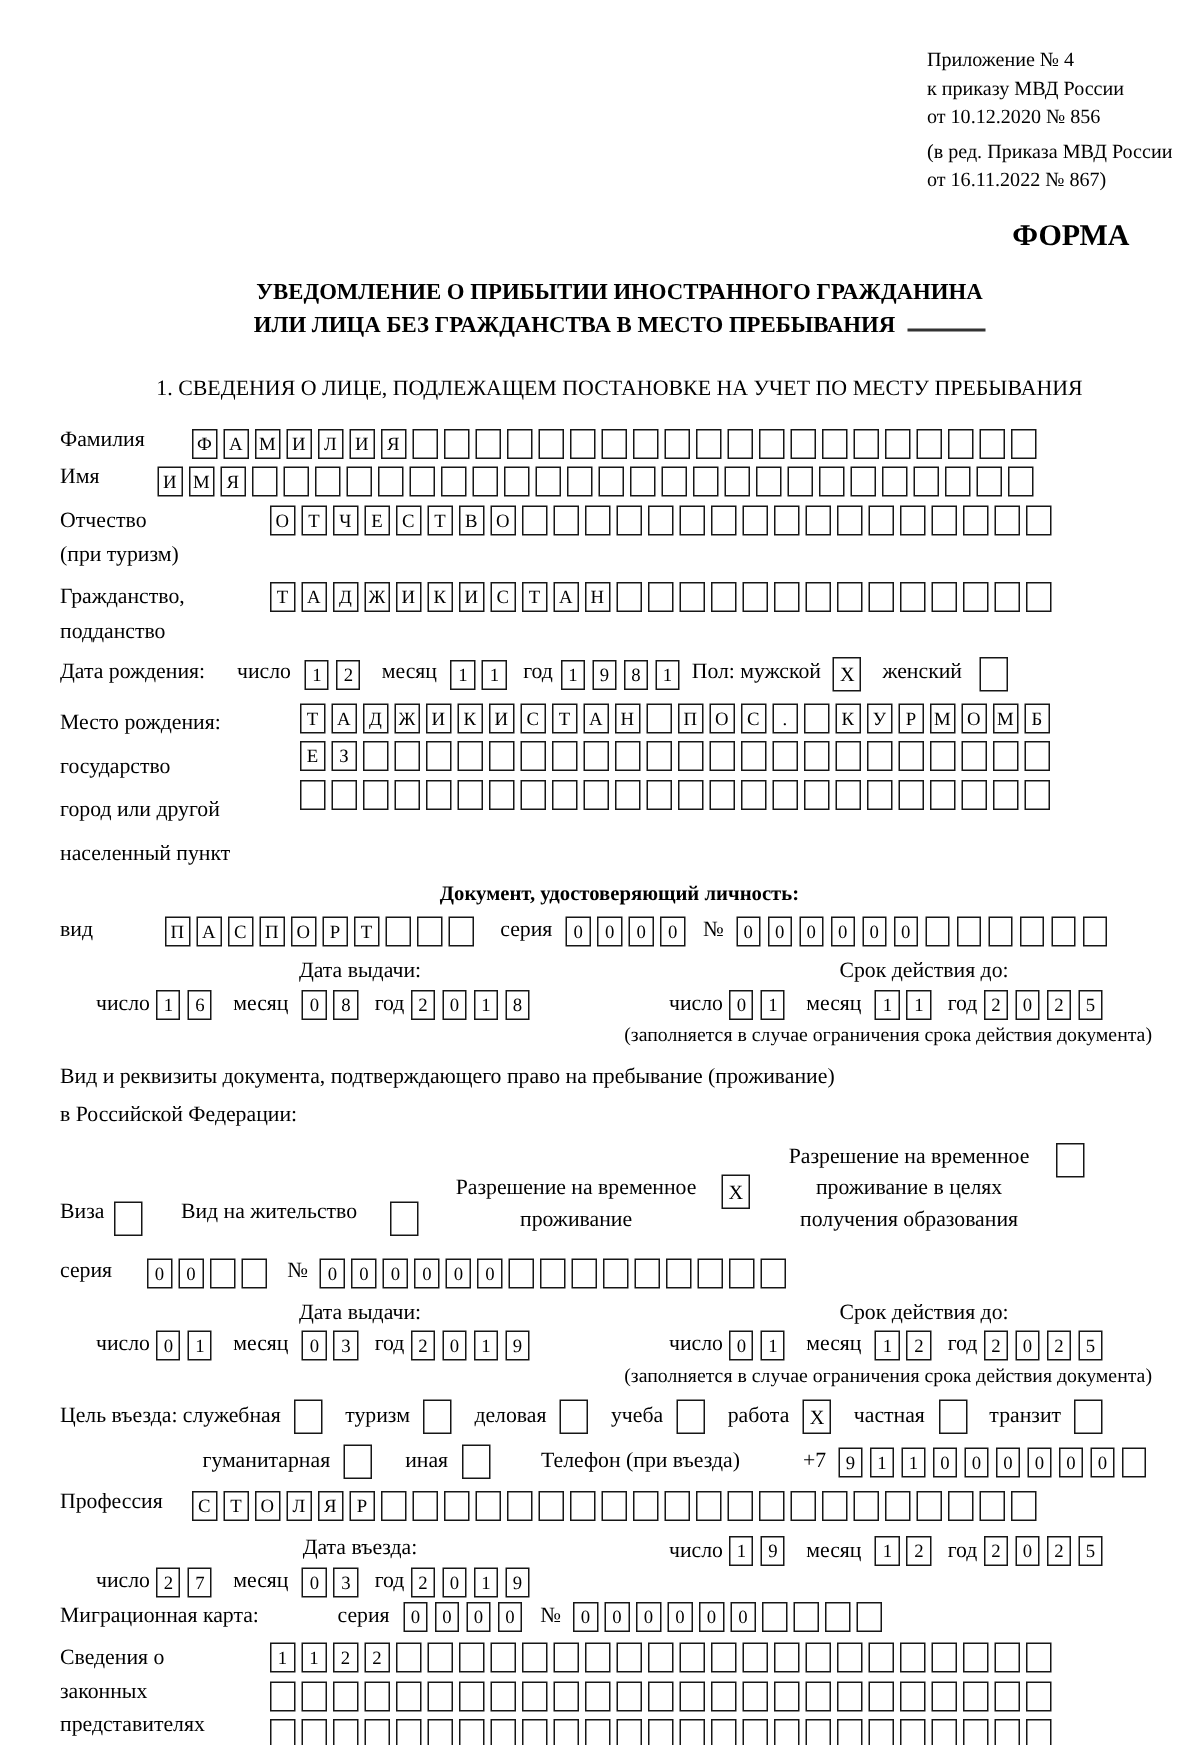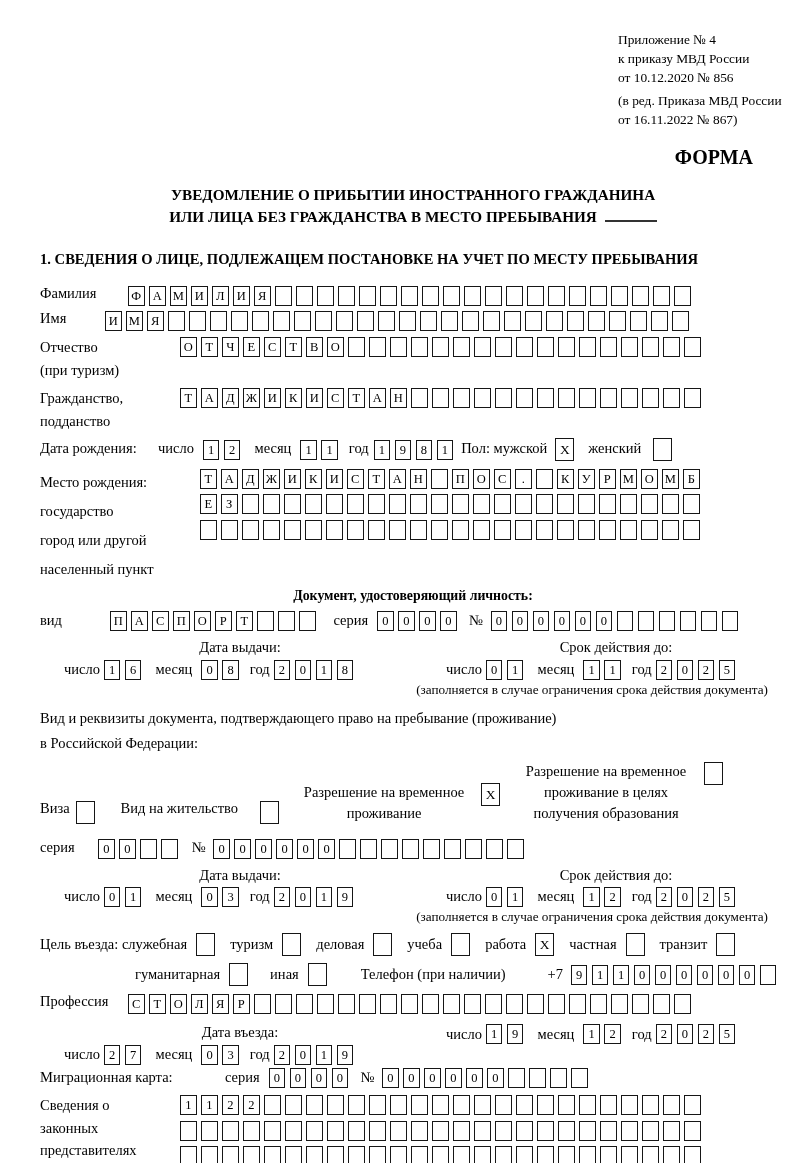--- a/index.html
+++ b/index.html
@@ -18,21 +18,21 @@
   .row{display:flex;align-items:flex-start;margin-bottom:4.5px}
   .row .cells{margin-top:1px}
   .lbl{flex:none}
 
   
   .hdr{margin-left:578px;font-size:13.4px;line-height:1.42}
   .hdr .gap{height:4px}
   .forma{text-align:right;padding-right:33px;font-weight:bold;font-size:20px;margin-top:16px}
   .title{margin-top:14px;text-align:center;font-weight:bold;font-size:15.2px;line-height:1.5}
   .blank-line{display:inline-block;width:52px;border-bottom:2px solid #333;height:13px;margin-left:8px}
-  .sect{margin-top:22px;margin-bottom:16px;text-align:left;font-weight:bold;font-size:14.6px}
+  .sect{margin-top:22px;margin-bottom:16px;text-align:center;font-weight:normal;font-size:14.6px}
 
   .lbl2{line-height:1.6}
 
   
   .il{flex:none;margin-top:3px}
 
   
   .dpair{display:flex;margin-bottom:2px}
   .dcol1{width:352px;margin-left:24px}
   .dcol2{flex:1;margin-left:30px}
@@ -534,21 +534,21 @@
     <span class="chk"></span>
     <span>транзит</span>
     <span class="chk"></span>
   </div>
 
   <div class="purpose-row">
     <span style="margin-left:95px">гуманитарная</span>
     <span class="chk" style="margin-right:22px"></span>
     <span>иная</span>
     <span class="chk" style="margin-right:34px"></span>
-    <span>Телефон (при наличии)</span>
+    <span>Телефон (при въезда)</span>
     <span style="margin:0 8px 0 42px">+7</span>
     <span class="cells">
         <span class="cell">9</span>
         <span class="cell">1</span>
         <span class="cell">1</span>
         <span class="cell">0</span>
         <span class="cell">0</span>
         <span class="cell">0</span>
         <span class="cell">0</span>
         <span class="cell">0</span>

